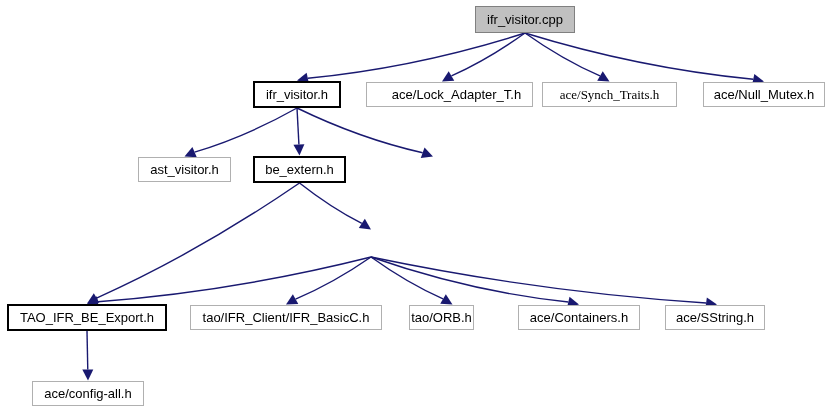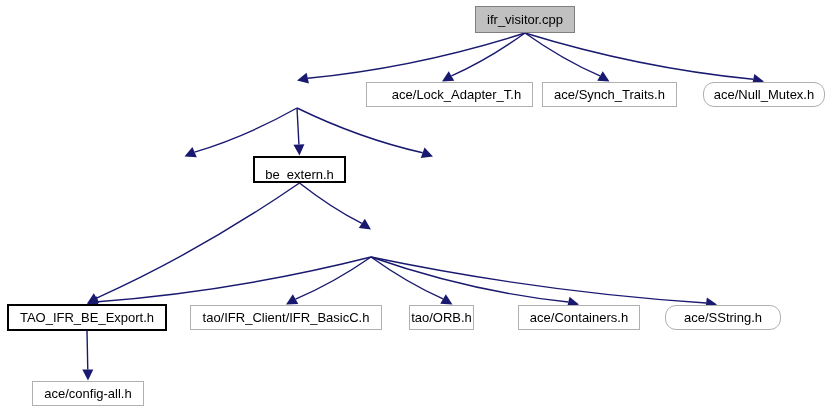--- a/index.html
+++ b/index.html
@@ -83,43 +83,49 @@
       <path d="M 371 257 Q 469.6408484236796 291.5132727131568 568.2816968473592 302.02654542631365" fill="none" stroke="#191970" stroke-width="1.4"></path>
       <polygon points="579,304.5 567.044969560516,307.38569700263406 569.5184241342023,296.66739384999323" fill="#191970"></polygon>
       <path d="M 371 257 Q 538.5521733738701 291.99423214435194 706.1043467477404 302.9884642887039" fill="none" stroke="#191970" stroke-width="1.4"></path>
       <polygon points="717,304.5 705.3485788920923,308.4362909148337 706.8601146033884,297.54063766257406" fill="#191970"></polygon>
       <path d="M 87 331 Q 87.3900219934022 350.31109967010997 87.7800439868044 369.50219934021993" fill="none" stroke="#191970" stroke-width="1.4"></path>
       <polygon points="88,380.5 82.28114365691437,369.61217734681776 93.27894431669444,369.3922213336221" fill="#191970"></polygon>
     </svg>
 <div class="node root" style="left: 475px; top: 6px; width: 100px; height: 27px;">
       <span class="node-label">ifr_visitor.cpp</span>
     </div>
+    <div class="node thick" style="left: 253px; top: 81px; width: 88px; height: 27px;">
+      <span class="node-label">ifr_visitor.h</span>
+    </div>
     <div class="node" style="left: 366px; top: 82px; width: 167px; height: 25px; padding-left: 14px;">
       <span class="node-label">ace/Lock_Adapter_T.h</span>
     </div>
-    <div class="node" style="left: 542px; top: 82px; width: 135px; height: 25px;">
+    <div class="node" style="left: 542px; top: 82px; width: 135px; height: 25px; font-family: Liberation Serif, serif;">
       <span class="node-label">ace/Synch_Traits.h</span>
     </div>
-    <div class="node" style="left: 703px; top: 82px; width: 122px; height: 25px; border-radius: 11px;">
+    <div class="node" style="left: 703px; top: 82px; width: 122px; height: 25px;">
       <span class="node-label">ace/Null_Mutex.h</span>
     </div>
-    <div class="node thick" style="left: 253px; top: 156px; width: 93px; height: 27px; align-items: flex-end;">
+    <div class="node" style="left: 138px; top: 157px; width: 93px; height: 25px;">
+      <span class="node-label">ast_visitor.h</span>
+    </div>
+    <div class="node thick" style="left: 253px; top: 156px; width: 93px; height: 27px;">
       <span class="node-label">be_extern.h</span>
     </div>
     <div class="node thick" style="left: 7px; top: 304px; width: 160px; height: 27px;">
       <span class="node-label">TAO_IFR_BE_Export.h</span>
     </div>
     <div class="node" style="left: 190px; top: 305px; width: 192px; height: 25px;">
       <span class="node-label">tao/IFR_Client/IFR_BasicC.h</span>
     </div>
     <div class="node" style="left: 409px; top: 305px; width: 65px; height: 25px;">
       <span class="node-label">tao/ORB.h</span>
     </div>
     <div class="node" style="left: 518px; top: 305px; width: 122px; height: 25px;">
       <span class="node-label">ace/Containers.h</span>
     </div>
-    <div class="node" style="left: 665px; top: 305px; width: 116px; height: 25px; border-radius: 11px;">
+    <div class="node" style="left: 665px; top: 305px; width: 100px; height: 25px;">
       <span class="node-label">ace/SString.h</span>
     </div>
     <div class="node" style="left: 32px; top: 381px; width: 112px; height: 25px;">
       <span class="node-label">ace/config-all.h</span>
     </div>
   </div>
 
 </body></html>

